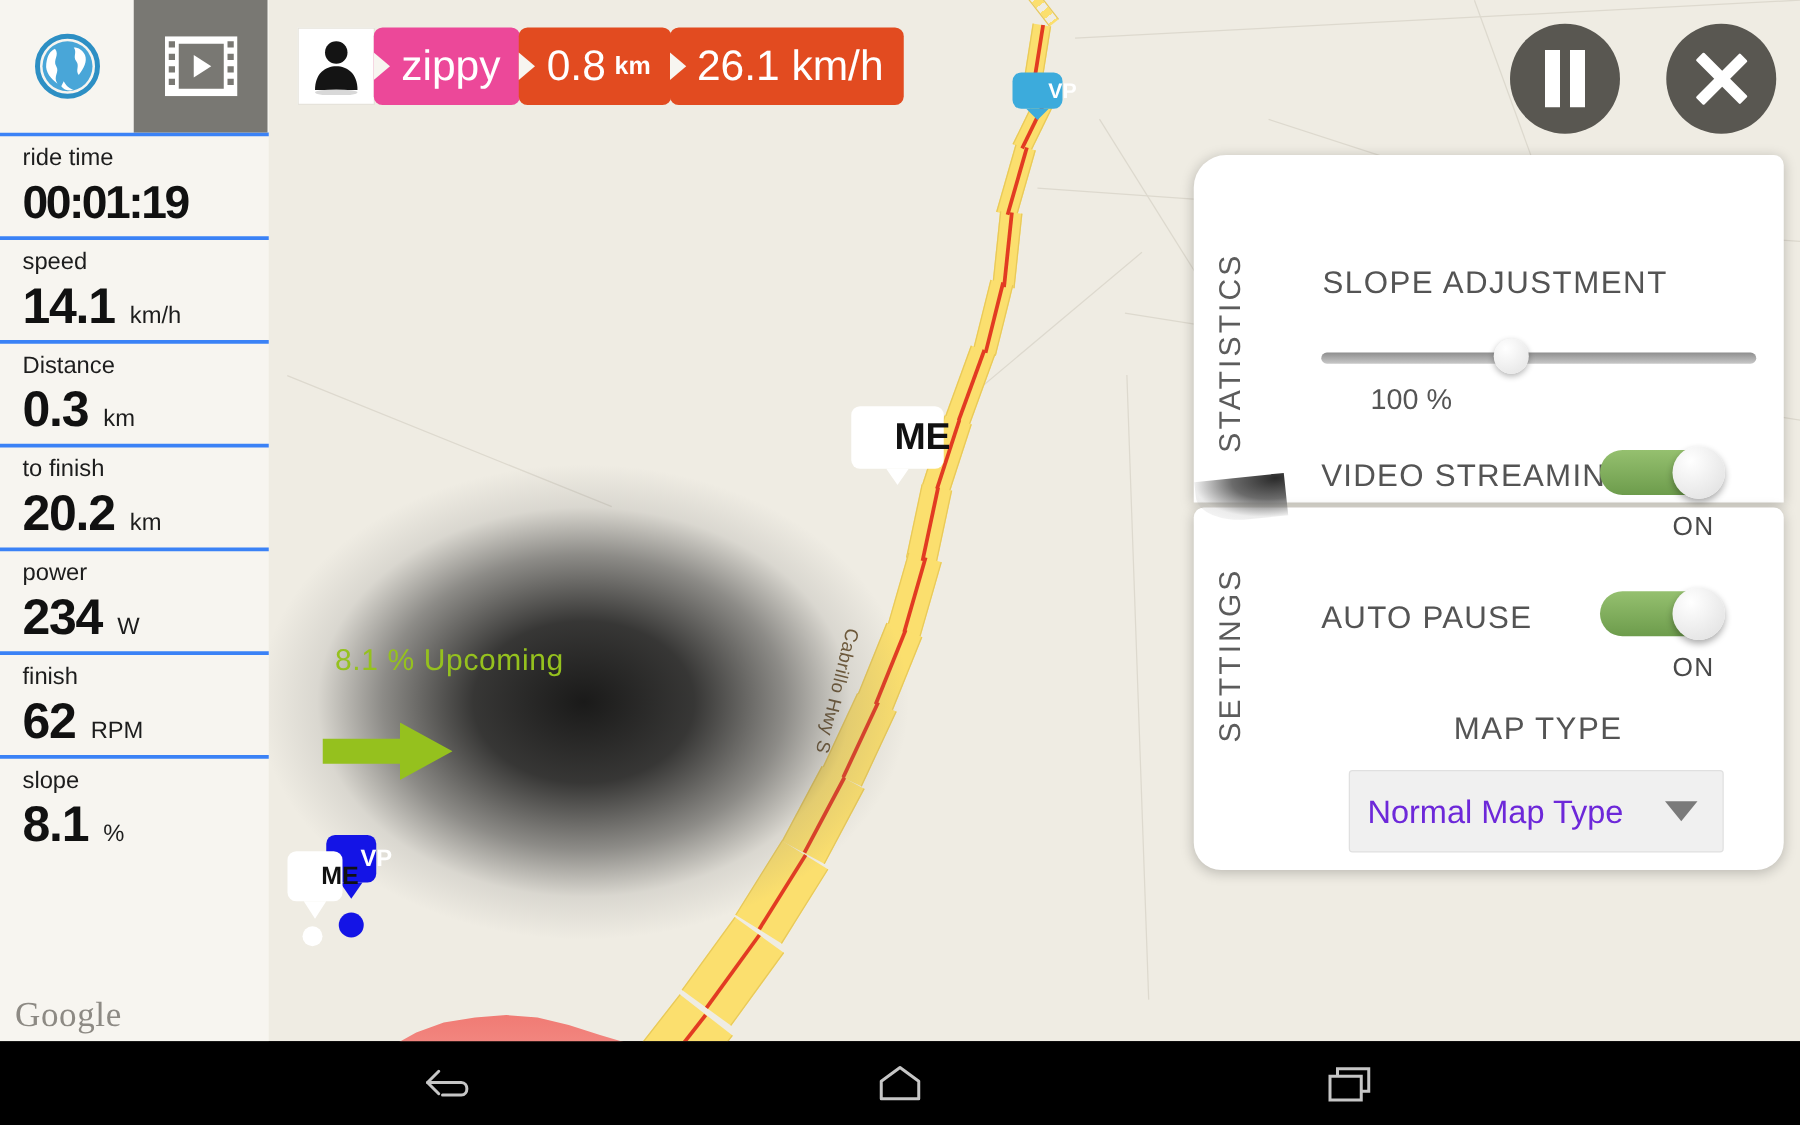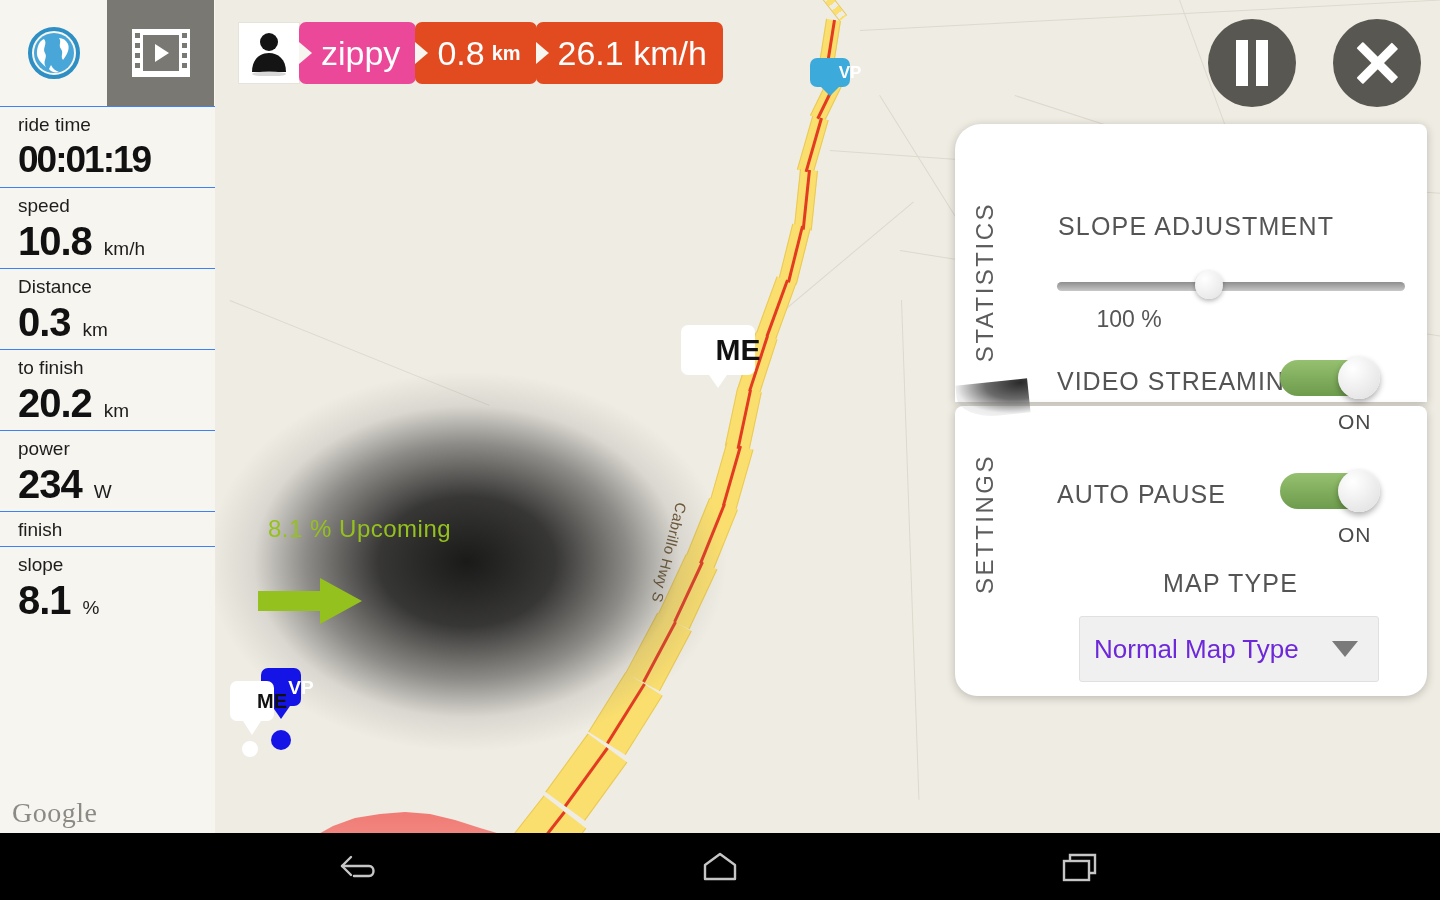--- a/index.html
+++ b/index.html
@@ -61,21 +61,21 @@
   
   #sidebar {
     position:absolute; left:0; top:0; width:215px; height:833px;
     background:#f7f5f0; z-index:30;
   }
   #tabs { display:flex; height:106px; }
   .tab { width:107px; height:106px; display:flex; align-items:center; justify-content:center; }
   .tab.inactive { background:#f7f5f0; }
   .tab.active { background:#797873; }
 
-  .metric { padding:6px 0 4px 18px; border-top:1px solid #3b82f6; }
+  .metric { padding:6px 0 4px 18px; border-top:3px solid #3b82f6; }
   .metric:first-of-type { border-top:none; }
   .metric .label { font-size:19px; color:#1d1d1d; line-height:24px; font-weight:400; }
   .metric .row { display:flex; align-items:baseline; }
   .metric .value {
     font-size:40px; font-weight:bold; color:#111; line-height:46px;
     letter-spacing:-1px;
   }
   .metric .value.narrow { font-size:37px; letter-spacing:-2px; }
   .metric .unit { font-size:19px; color:#1d1d1d; margin-left:12px; font-weight:400; }
   #google-wm {
@@ -346,21 +346,21 @@
 
     <div class="metric">
       <div class="label">ride time</div>
       <div class="row">
           <div class="value narrow">00:01:19</div>
         </div>
     </div>
     <div class="metric">
       <div class="label">speed</div>
       <div class="row">
-        <div class="value">10.8</div>
+        <div class="value">14.1</div>
         <div class="unit">km/h</div>
       </div>
     </div>
     <div class="metric">
       <div class="label">Distance</div>
       <div class="row">
         <div class="value">0.3</div>
         <div class="unit">km</div>
       </div>
     </div>
@@ -373,20 +373,24 @@
     </div>
     <div class="metric">
       <div class="label">power</div>
       <div class="row">
         <div class="value">234</div>
         <div class="unit">W</div>
       </div>
     </div>
     <div class="metric">
       <div class="label">finish</div>
+      <div class="row">
+        <div class="value">62</div>
+        <div class="unit">RPM</div>
+      </div>
     </div>
     <div class="metric">
       <div class="label">slope</div>
       <div class="row">
         <div class="value">8.1</div>
         <div class="unit">%</div>
       </div>
     </div>
     <div id="google-wm">Google</div>
   </div>

